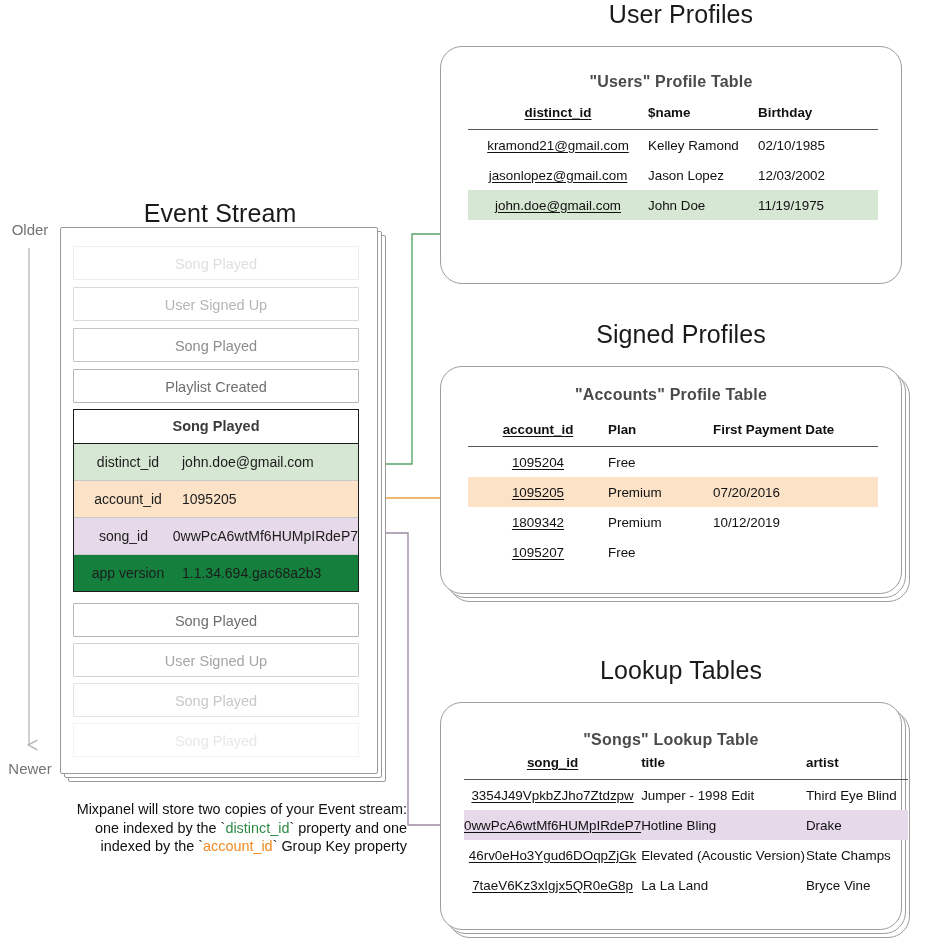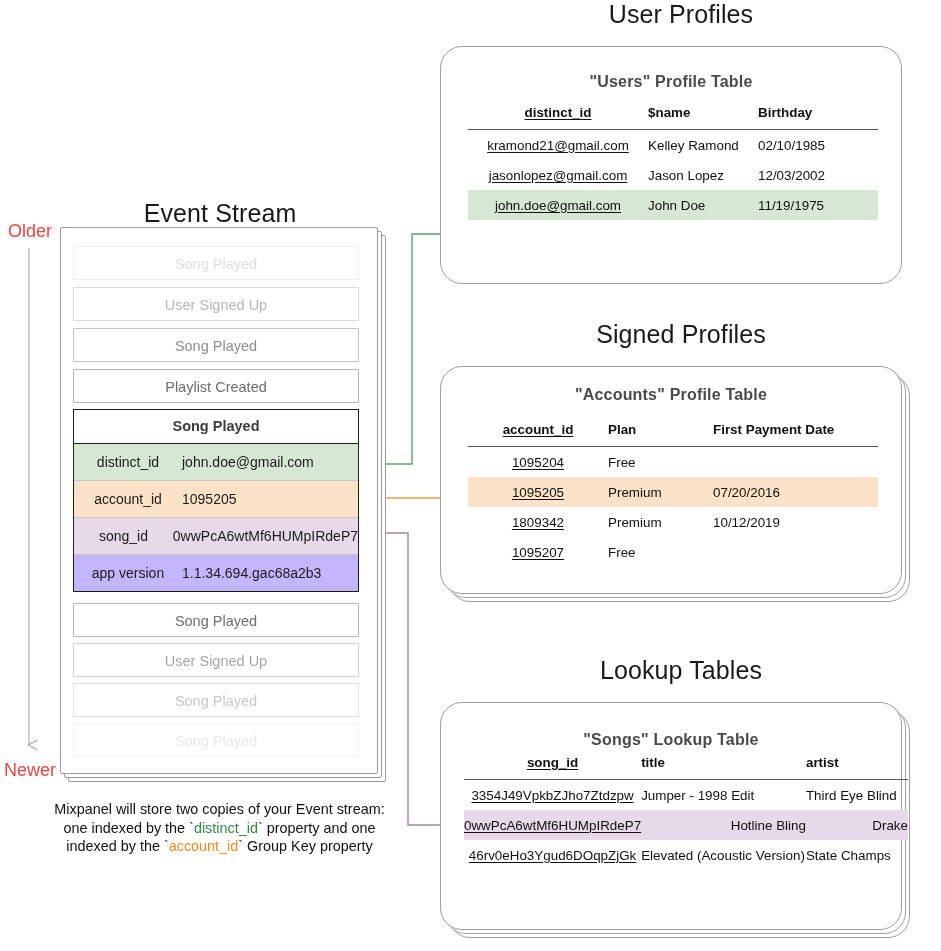--- a/index.html
+++ b/index.html
@@ -81,34 +81,34 @@
     border-bottom: 1px solid #c9c9c9;
     font-size: 14px;
     color: #1c1c1c;
   }
   .ed-prop:last-child { border-bottom: none; }
   .ed-key   { width: 108px; text-align: center; }
   .ed-value { flex: 1; text-align: left; }
 
   
   #older-label, #newer-label {
-    font-size: 18px;
-    color: #ef4444;
+    font-size: 15px;
+    color: #737373;
     text-align: center;
     width: 60px;
   }
   #older-label { left: 0px; top: 221px; }
   #newer-label { left: 0px; top: 760px; }
 
   
   #stream-caption {
     left: 32px;
     top: 800px;
     width: 375px;
-    text-align: center;
+    text-align: right;
     font-size: 14.4px;
     line-height: 18.5px;
     color: #111;
     font-weight: 500;
   }
   .tok-green  { color: #2e8b45; }
   .tok-orange { color: #f08a24; }
 
   
   .panel-stack {
@@ -156,21 +156,21 @@
   }
   table.dtable td.c-key {
     text-align: center;
   }
   table.dtable td.c-key span {
     text-decoration: underline;
     text-underline-offset: 2px;
   }
   tr.hl-green td  { background: #d6e8d3; }
   tr.hl-orange td { background: #fce3c8; }
-  tr.hl-purple td { background: #e6d9e9; text-align: right; }
+  tr.hl-purple td { background: #e6d9e9; }
 
   
   #arrows { position: absolute; left: 0; top: 0; width: 941px; height: 951px; pointer-events: none; }
 </style>
 </head>
 <body>
 
 <svg id="arrows" viewBox="0 0 941 951" xmlns="http://www.w3.org/2000/svg">
   <defs>
     <marker id="ah-green" markerWidth="9" markerHeight="9" refX="7" refY="4.5" orient="auto">
@@ -218,21 +218,21 @@
     <div class="ed-value">john.doe@gmail.com</div>
   </div>
   <div class="ed-prop" style="background:#fce3c8">
     <div class="ed-key">account_id</div>
     <div class="ed-value">1095205</div>
   </div>
   <div class="ed-prop" style="background:#e6d9e9">
     <div class="ed-key">song_id</div>
     <div class="ed-value">0wwPcA6wtMf6HUMpIRdeP7</div>
   </div>
-  <div class="ed-prop" style="background:#c4b5fd">
+  <div class="ed-prop" style="background:#15803d">
     <div class="ed-key">app version</div>
     <div class="ed-value">1.1.34.694.gac68a2b3</div>
   </div>
 </div>
 
 <div class="event-row" style="top:603px; opacity:1">Song Played</div>
 <div class="event-row" style="top:643px; opacity:0.62">User Signed Up</div>
 <div class="event-row" style="top:683px; opacity:0.38">Song Played</div>
 <div class="event-row" style="top:723px; opacity:0.16">Song Played</div>
 
@@ -359,14 +359,19 @@
     <tr class="hl-purple">
       <td class="c-key"><span>0wwPcA6wtMf6HUMpIRdeP7</span></td>
       <td>Hotline Bling</td>
       <td>Drake</td>
     </tr>
     <tr>
       <td class="c-key"><span>46rv0eHo3Ygud6DOqpZjGk</span></td>
       <td>Elevated (Acoustic Version)</td>
       <td>State Champs</td>
     </tr>
+    <tr>
+      <td class="c-key"><span>7taeV6Kz3xIgjx5QR0eG8p</span></td>
+      <td>La La Land</td>
+      <td>Bryce Vine</td>
+    </tr>
   </tbody>
 </table>
 
 </body></html>

